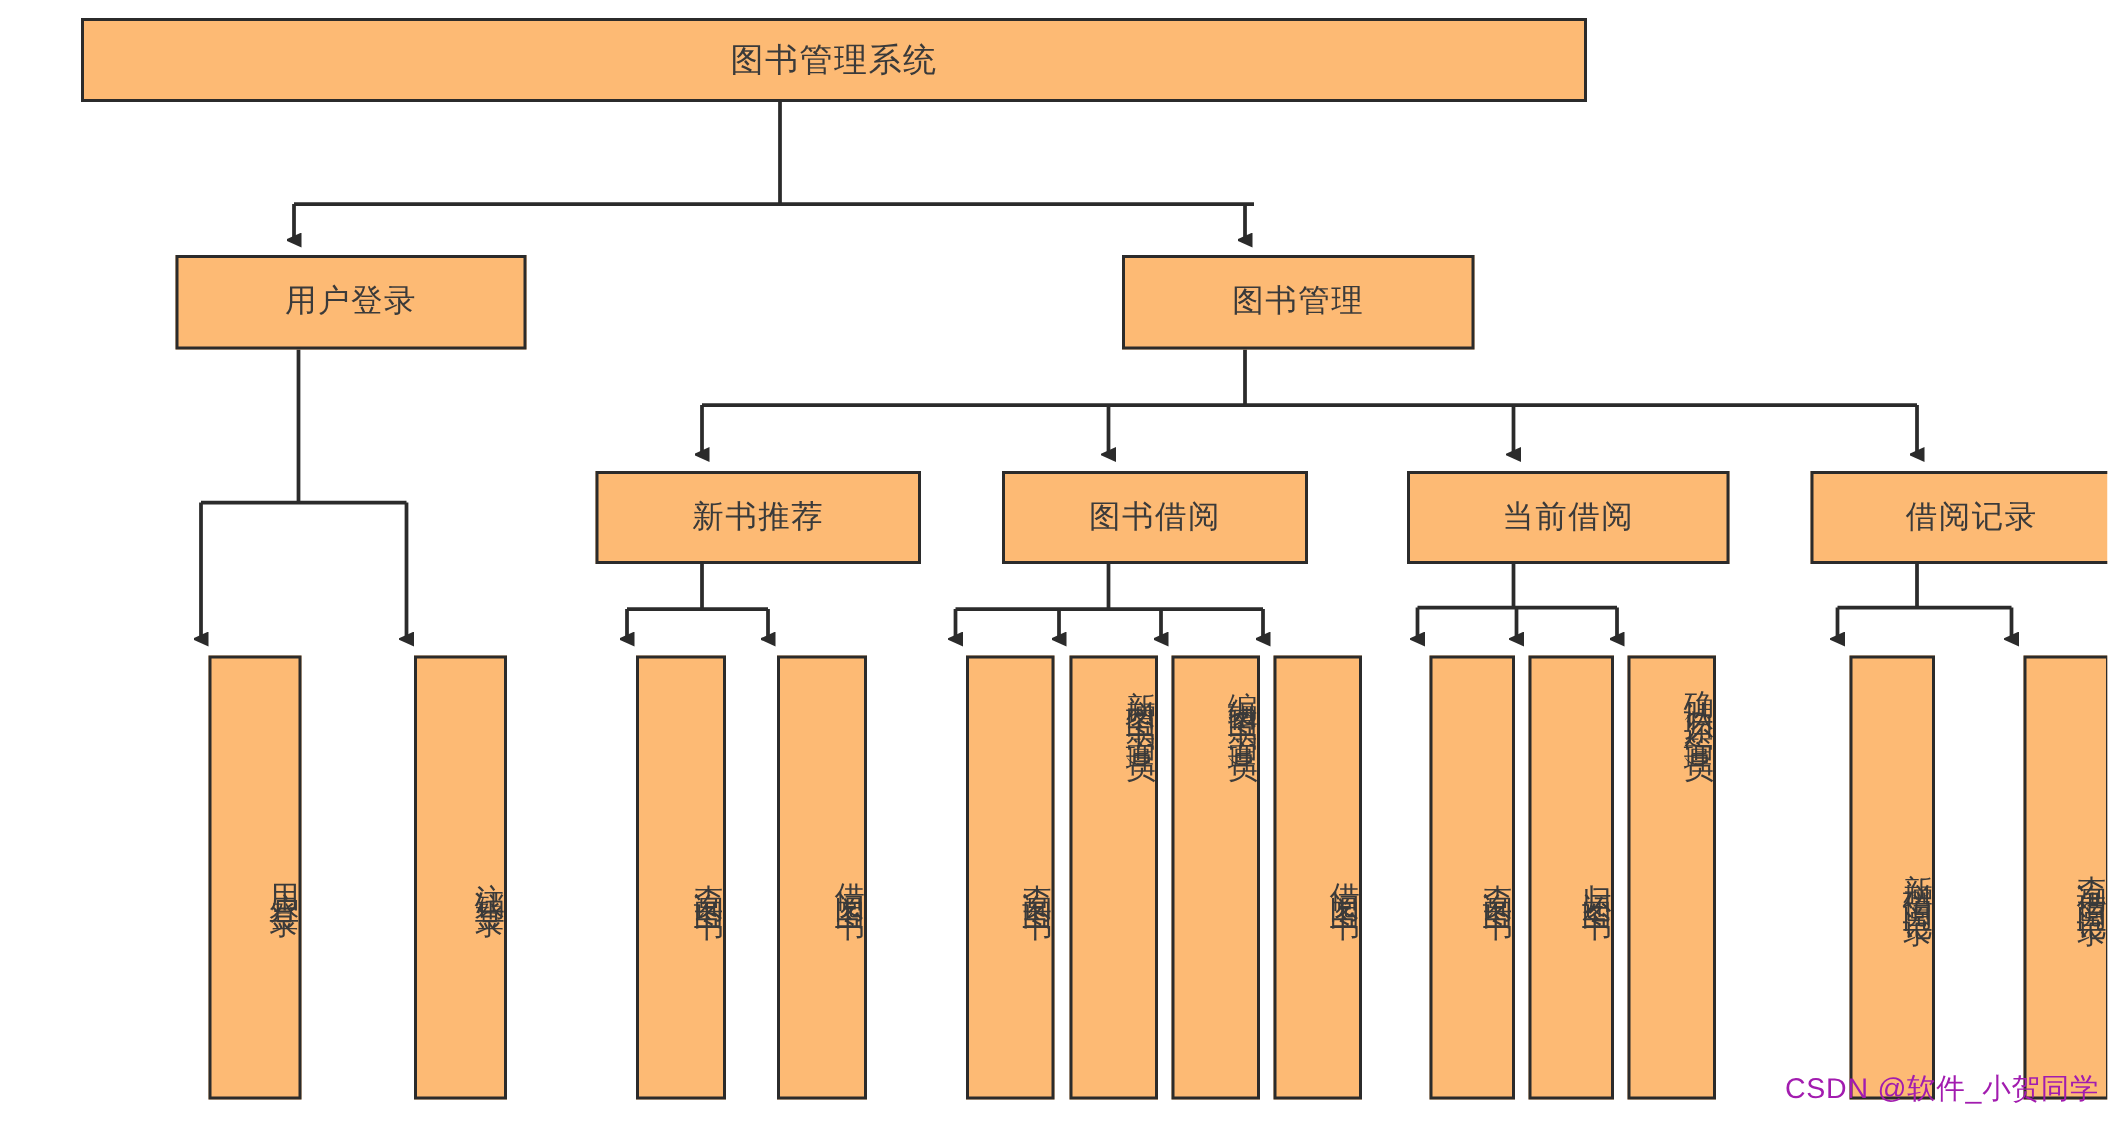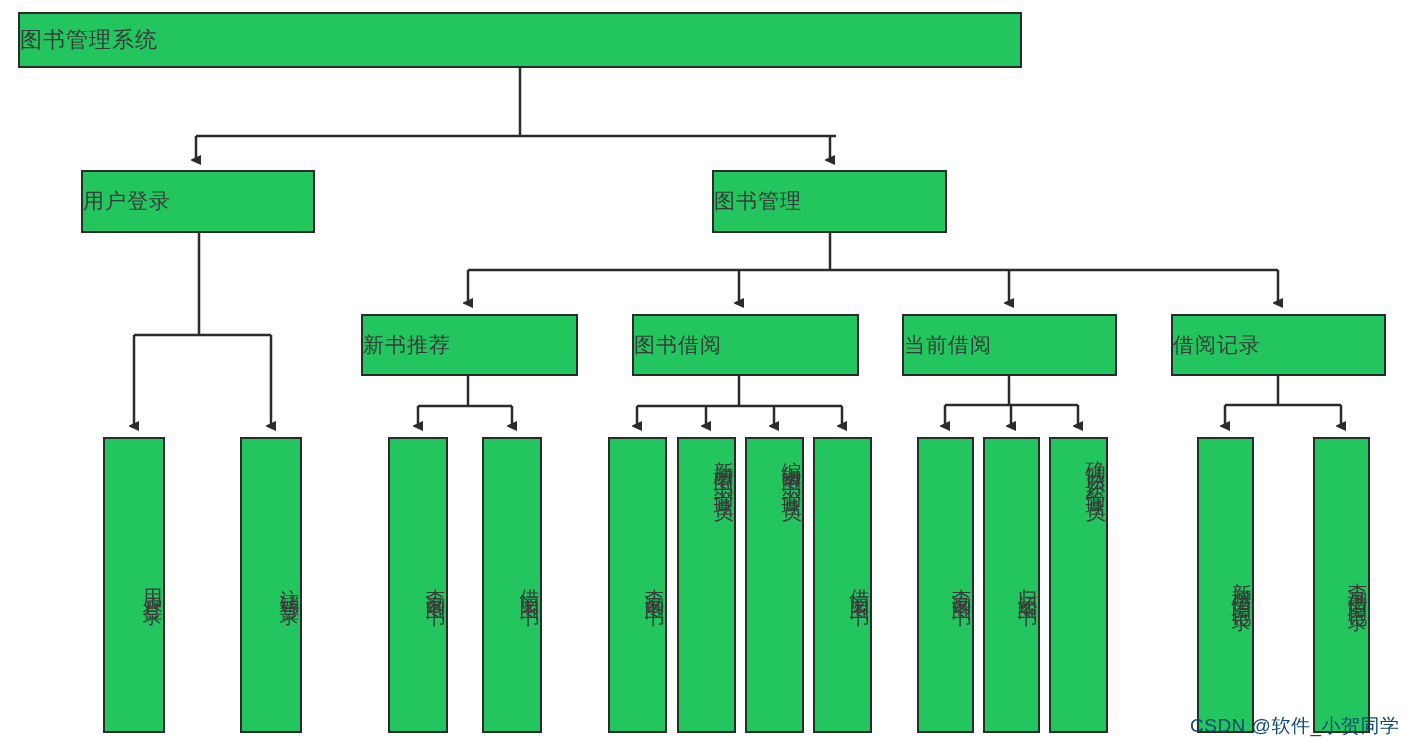--- a/index.html
+++ b/index.html
@@ -20,25 +20,27 @@
   svg.connectors {
     position: absolute;
     left: 0;
     top: 0;
     width: 1405px;
     height: 747px;
   }
   .node {
     position: absolute;
     box-sizing: border-box;
-    background: #22c55e;
+    background: #fdba74;
     border: 2.5px solid #2b2b2b;
     display: flex;
     align-items: center;
+    justify-content: center;
     overflow: hidden;
+    margin-left: 36px;
   }
   .node-label {
     color: #3a3a3a;
     font-size: 21px;
     line-height: 1.18;
     letter-spacing: 1px;
     white-space: nowrap;
     text-align: center;
   }
   .node.horizontal .node-label {
@@ -59,21 +61,21 @@
   }
   .node.vertical.centered {
     align-items: center;
     padding-top: 0;
   }
   .node.root .node-label {
     font-size: 22px;
   }
   .watermark {
     position: absolute;
-    color: #0c4a6e;
+    color: #a21caf;
     font-size: 19px;
     letter-spacing: 0.5px;
     white-space: nowrap;
     font-family: "Liberation Sans", "DejaVu Sans", sans-serif;
   }
 </style>
 </head>
 <body>
 
 <div id="diagram-root">
@@ -136,21 +138,21 @@
   <div class="node horizontal" style="left:81px; top:170px; width:234px; height:63px;">
     <span class="node-label">用户登录</span>
   </div>
   <div class="node horizontal" style="left:361px; top:314px; width:217px; height:62px;">
     <span class="node-label">新书推荐</span>
   </div>
 
   <div class="node horizontal" style="left:712px; top:170px; width:235px; height:63px;">
     <span class="node-label">图书管理</span>
   </div>
-  <div class="node horizontal" style="left:632px; top:314px; width:227px; height:62px;">
+  <div class="node horizontal" style="left:632px; top:314px; width:204px; height:62px;">
     <span class="node-label">图书借阅</span>
   </div>
   <div class="node horizontal" style="left:1171px; top:314px; width:215px; height:62px;">
     <span class="node-label">借阅记录</span>
   </div>
   <div class="node horizontal" style="left:902px; top:314px; width:215px; height:62px;">
     <span class="node-label">当前借阅</span>
   </div>
 
   <div class="node vertical centered" style="left:103px; top:437px; width:62px; height:296px;">

